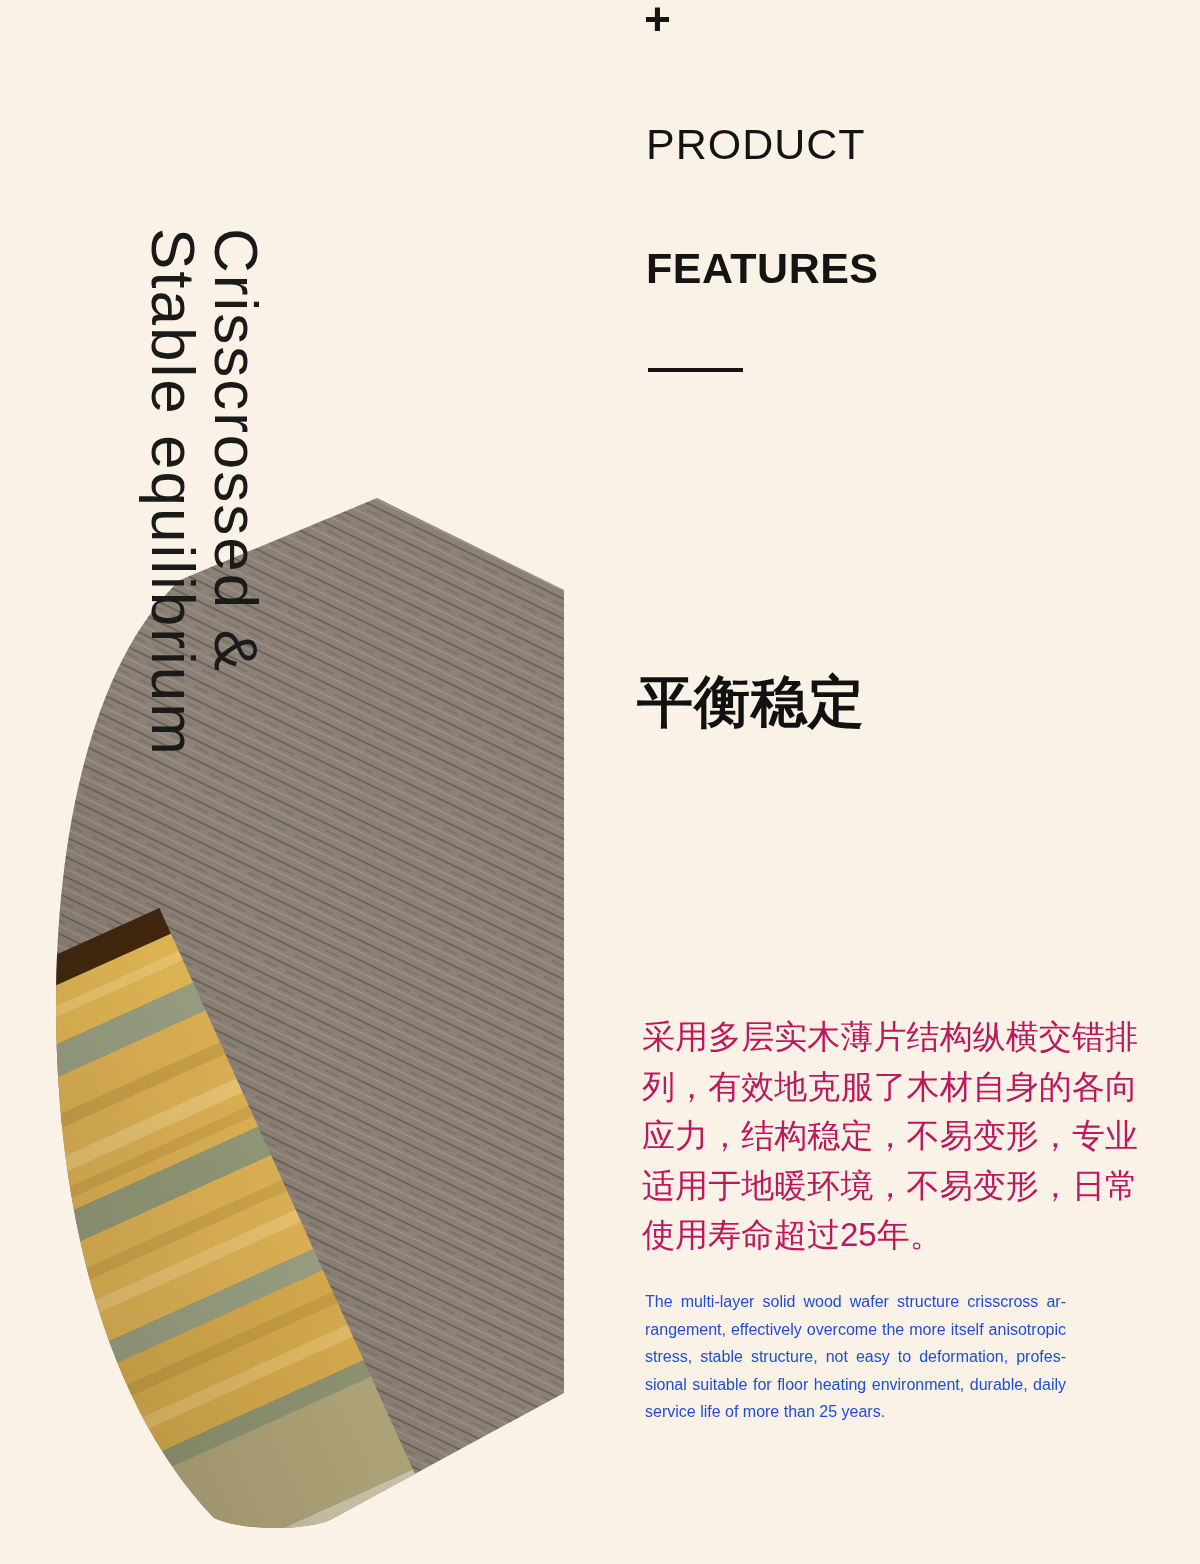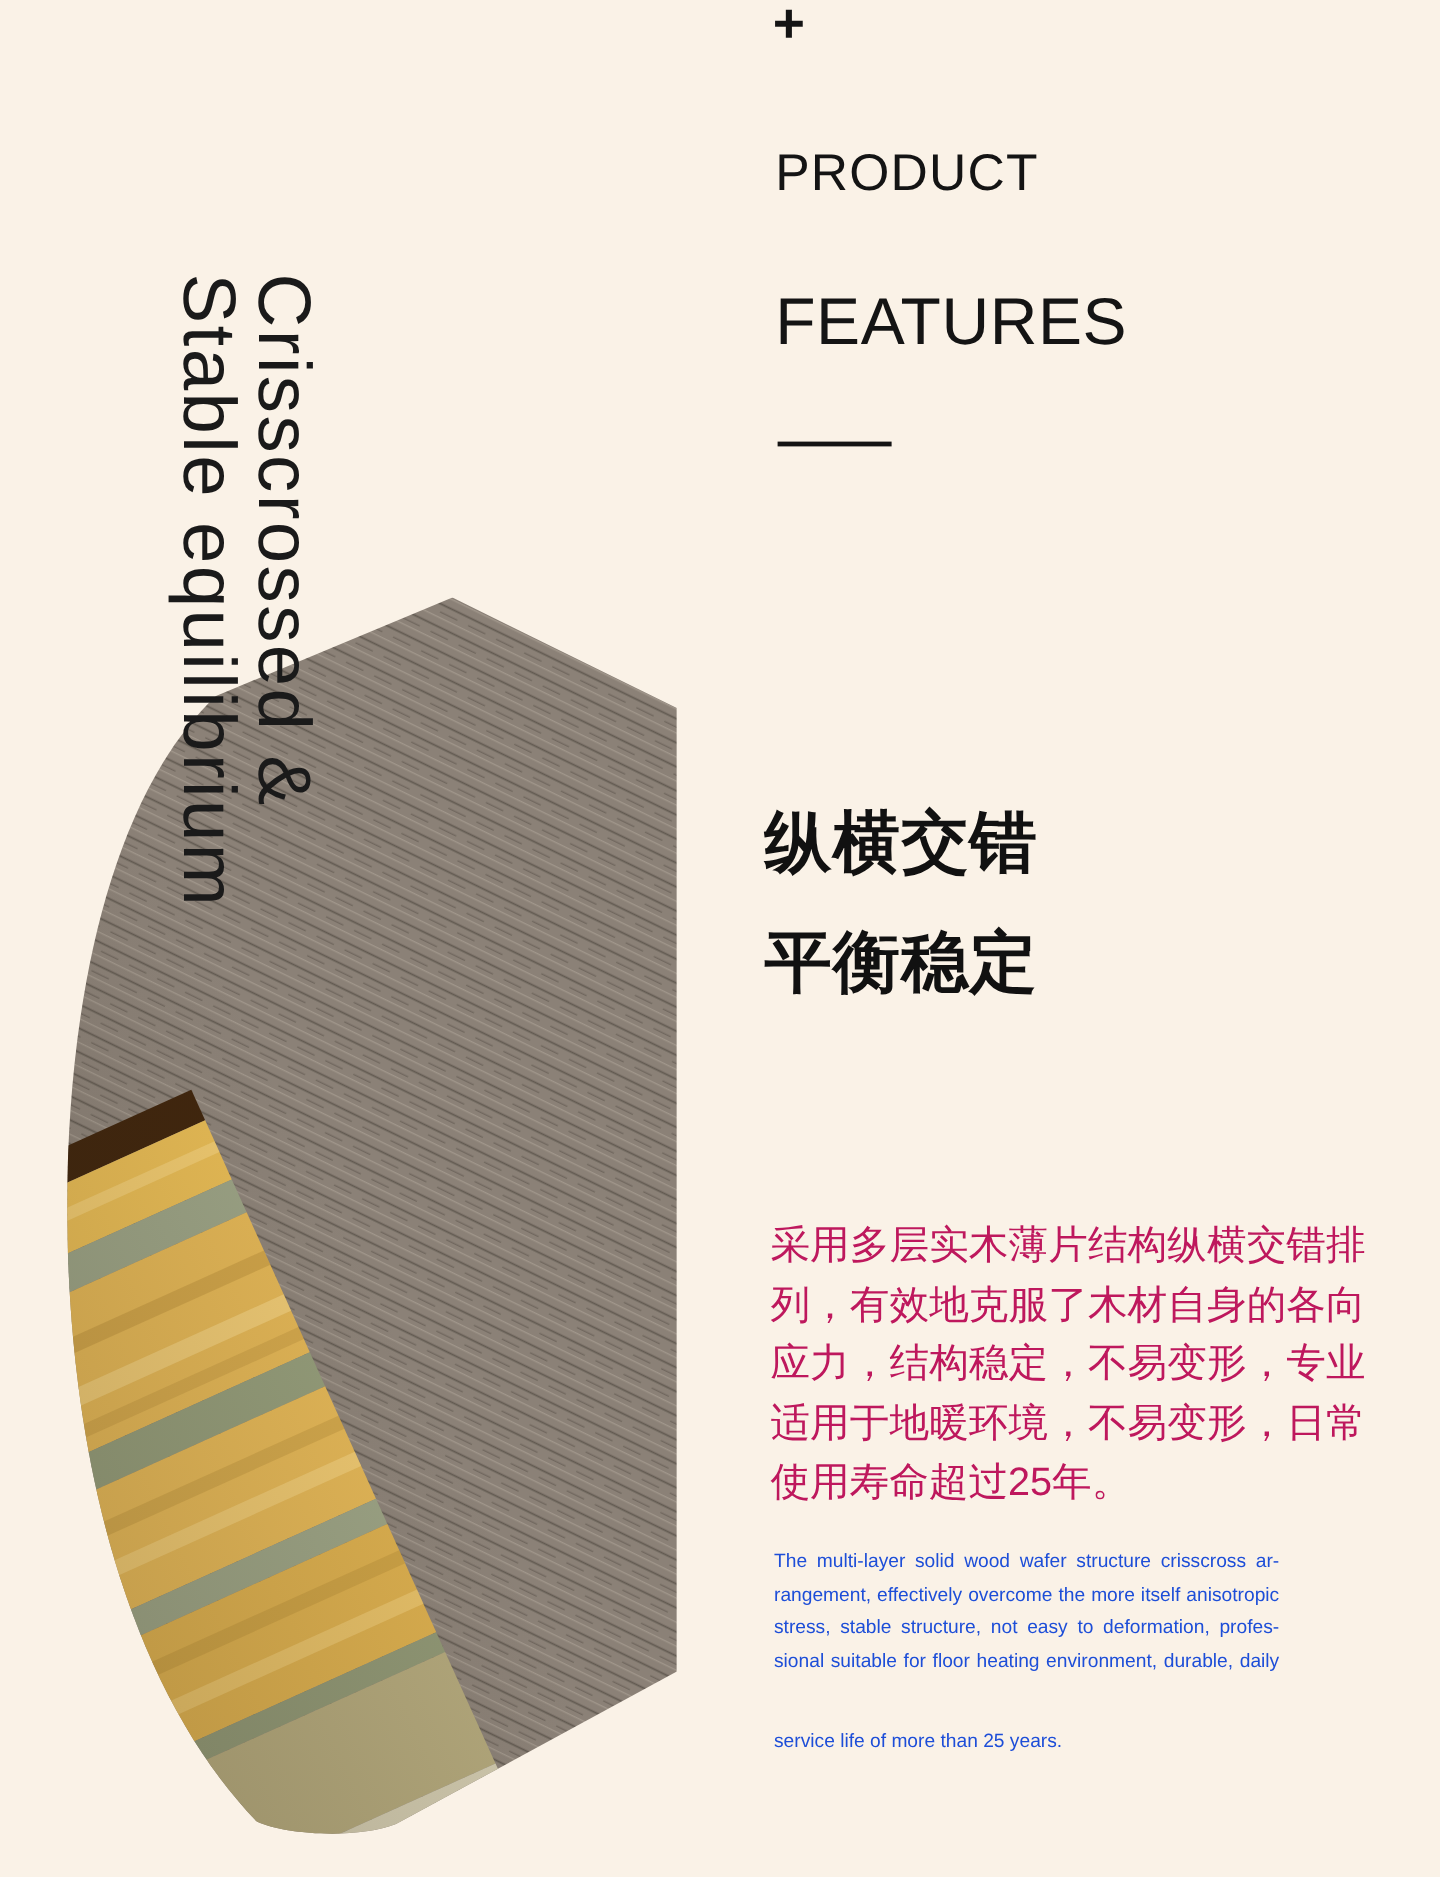--- a/index.html
+++ b/index.html
@@ -7,21 +7,21 @@
     width:1200px;height:1564px;position:relative;overflow:hidden;
     background:#faf2e7;
     font-family:"Liberation Sans",sans-serif;
     color:#151515;
   }
   .stage{position:absolute;inset:0;}
 
   
   .plus{position:absolute;left:644px;top:-4px;font-size:46px;font-weight:700;line-height:46px;color:#141414;}
   .h-line1{position:absolute;left:646px;top:120px;font-size:43px;font-weight:400;letter-spacing:1px;line-height:48px;color:#141414;}
-  .h-line2{position:absolute;left:646px;top:244px;font-size:55px;font-weight:400;letter-spacing:0.5px;line-height:48px;color:#141414;text-align:center;}
+  .h-line2{position:absolute;left:646px;top:244px;font-size:43px;font-weight:700;letter-spacing:0.5px;line-height:48px;color:#141414;text-align:center;}
   .h-rule{position:absolute;left:648px;top:368px;width:95px;height:4px;background:#141414;}
 
   
   .tagline{
     position:absolute;left:268px;top:228px;width:820px;
     transform:rotate(90deg);transform-origin:left top;
     font-size:62px;line-height:63px;font-weight:400;letter-spacing:2px;color:#1a1a1a;
     z-index:3;white-space:nowrap;
   }
 
@@ -34,21 +34,21 @@
   .headline div{font-size:56px;font-weight:900;line-height:100px;letter-spacing:1px;color:#111;}
 
   
   .para-cn{position:absolute;left:642px;top:1012px;width:496px;z-index:2;}
   .para-cn div{font-size:33px;line-height:49.5px;color:#be185d;text-align:justify;text-align-last:justify;white-space:nowrap;}
   .para-cn div.last{text-align-last:left;}
 
   
   .para-en{position:absolute;left:645px;top:1288px;width:421px;z-index:2;}
   .para-en div{font-size:16px;line-height:27.5px;color:#1d4ed8;text-align:justify;text-align-last:justify;}
-  .para-en div.last{text-align-last:left;margin-top:40px;}
+  .para-en div.last{text-align-last:left;}
 </style>
 </head>
 <body style="background: rgb(250, 242, 231);">
 
 <div class="stage">
 
   <div class="plus">+</div>
   <div class="h-line1">PRODUCT</div>
   <div class="h-line2">FEATURES</div>
   <div class="h-rule"></div>
@@ -98,21 +98,20 @@
             <rect x="-700" width="820" y="819" height="102" fill="#b2a77b"></rect>
             <rect x="-700" width="820" y="921" height="21" fill="#cfc8ad"></rect>
             <rect x="-700" width="820" y="942" height="62" fill="#d6b564"></rect>
           </g>
         <rect x="0" y="0" width="620" height="1144" fill="url(#shade)"></rect>
       </g>
     </svg>
   </div>
 
   <div class="headline">
-    <div>纵横交错</div>
     <div>平衡稳定</div>
   </div>
 
   <div class="para-cn">
     <div>采用多层实木薄片结构纵横交错排</div>
     <div>列，有效地克服了木材自身的各向</div>
     <div>应力，结构稳定，不易变形，专业</div>
     <div>适用于地暖环境，不易变形，日常</div>
     <div class="last">使用寿命超过25年。</div>
   </div>

